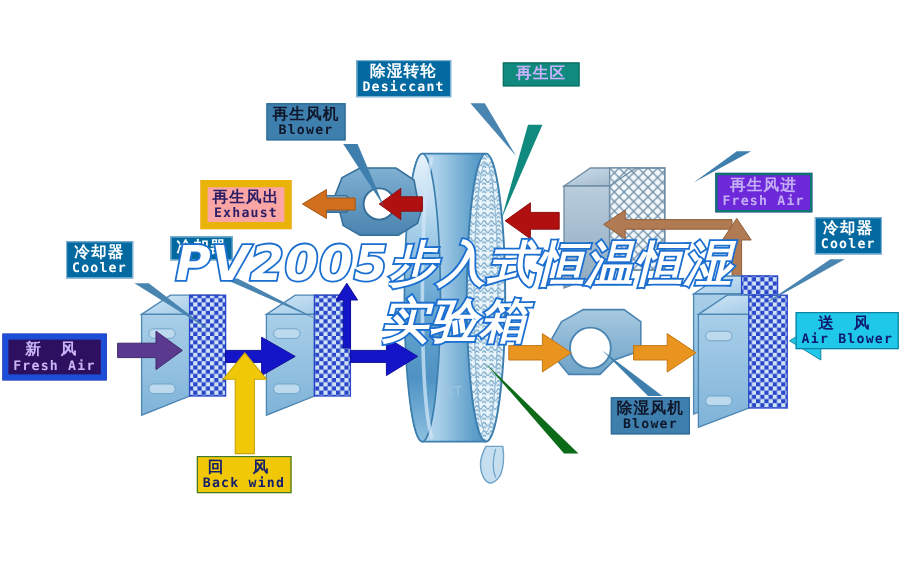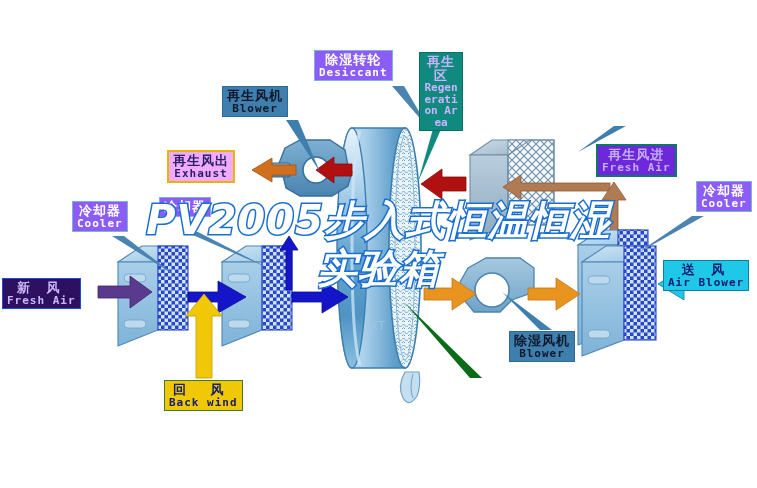--- a/index.html
+++ b/index.html
@@ -6,41 +6,41 @@
   body{width:757px;height:488px;overflow:hidden;font-family:"Liberation Sans",sans-serif;}
   #stage{position:relative;width:757px;height:488px;background:#ffffff;overflow:hidden;}
   #svgroot{position:absolute;left:0;top:0;width:757px;height:488px;}
 
   .lbl{position:absolute;box-sizing:border-box;text-align:center;line-height:1.05;
        padding:2px 4px;white-space:nowrap;}
   .lbl .cn{display:block;font-family:"DejaVu Sans","Liberation Sans",sans-serif;font-weight:700;}
   .lbl .en{display:block;font-family:"DejaVu Sans Mono","Liberation Mono",monospace;font-weight:700;}
 
   
-  .box-blue{background:#8b5cf6;border:1px solid #7fb2d4;color:#ffffff;margin-left:17px;}
+  .box-blue{background:#0369a1;border:1px solid #7fb2d4;color:#ffffff;}
   .box-blue .cn{font-size:13px;letter-spacing:1px;}
   .box-blue .en{font-size:11px;letter-spacing:1px;}
 
   .box-blue2{background:#3f7fae;border:1px solid #2e6a96;color:#0f172a;}
   .box-blue2 .cn{font-size:13px;letter-spacing:1px;}
   .box-blue2 .en{font-size:11px;letter-spacing:1px;}
 
   .box-teal{background:#108a7e;border:1px solid #0c6d63;color:#b8a0ff;}
   .box-teal .cn{font-size:13px;letter-spacing:1px;color:#c9b3ff;}
   .box-teal .en{font-size:11px;letter-spacing:0px;color:#c9b3ff;}
 
-  .box-orange{background:#f0abfc;border:2px solid #eab308;color:#2b1d66;}
+  .box-orange{background:#fca5a5;border:6px solid #eab308;color:#2b1d66;}
   .box-orange .cn{font-size:13px;letter-spacing:1px;}
   .box-orange .en{font-size:11px;letter-spacing:1px;}
 
   .box-purple{background:#6d28d9;border:2px solid #0f766e;color:#c4aef5;}
   .box-purple .cn{font-size:13px;letter-spacing:1px;}
   .box-purple .en{font-size:11px;letter-spacing:1px;}
 
-  .box-purple2{background:#2d1060;border:1px solid #1d4ed8;color:#cbb7f7;}
+  .box-purple2{background:#2d1060;border:5px solid #1d4ed8;color:#cbb7f7;}
   .box-purple2 .cn{font-size:13px;letter-spacing:6px;}
   .box-purple2 .en{font-size:11px;letter-spacing:1px;}
 
   .box-cyan{background:#1fc8e8;border:1px solid #0f7fa0;color:#101a6e;}
   .box-cyan .cn{font-size:13px;letter-spacing:6px;}
   .box-cyan .en{font-size:11px;letter-spacing:1px;}
 
   .box-green{background:#0b6b18;border:1px solid #0a5614;color:#38e86a;}
   .box-green .cn{font-size:13px;letter-spacing:10px;}
   .box-green .en{font-size:11px;letter-spacing:1px;}
@@ -258,23 +258,22 @@
   <div class="lbl box-blue" style="left:297px;top:50px;">
     <span class="cn">除湿转轮</span>
     <span class="en">Desiccant</span>
   </div>
 
   <div class="lbl box-blue2" style="left:222px;top:86px;">
     <span class="cn">再生风机</span>
     <span class="en">Blower</span>
   </div>
 
-  <div class="lbl box-teal" style="left:419px;top:52px;width:44px;white-space:normal;">
+  <div class="lbl box-teal" style="left:419px;top:52px;width:64px;white-space:normal;">
     <span class="cn">再生区</span>
-    <span class="en" style="word-break:break-all;">Regeneration Area</span>
   </div>
 
 
   <div class="lbl box-purple" style="left:596px;top:144px;">
     <span class="cn">再生风进</span>
     <span class="en">Fresh Air</span>
   </div>
 
   <div class="lbl box-blue" style="left:679px;top:181px;">
     <span class="cn">冷却器</span>

